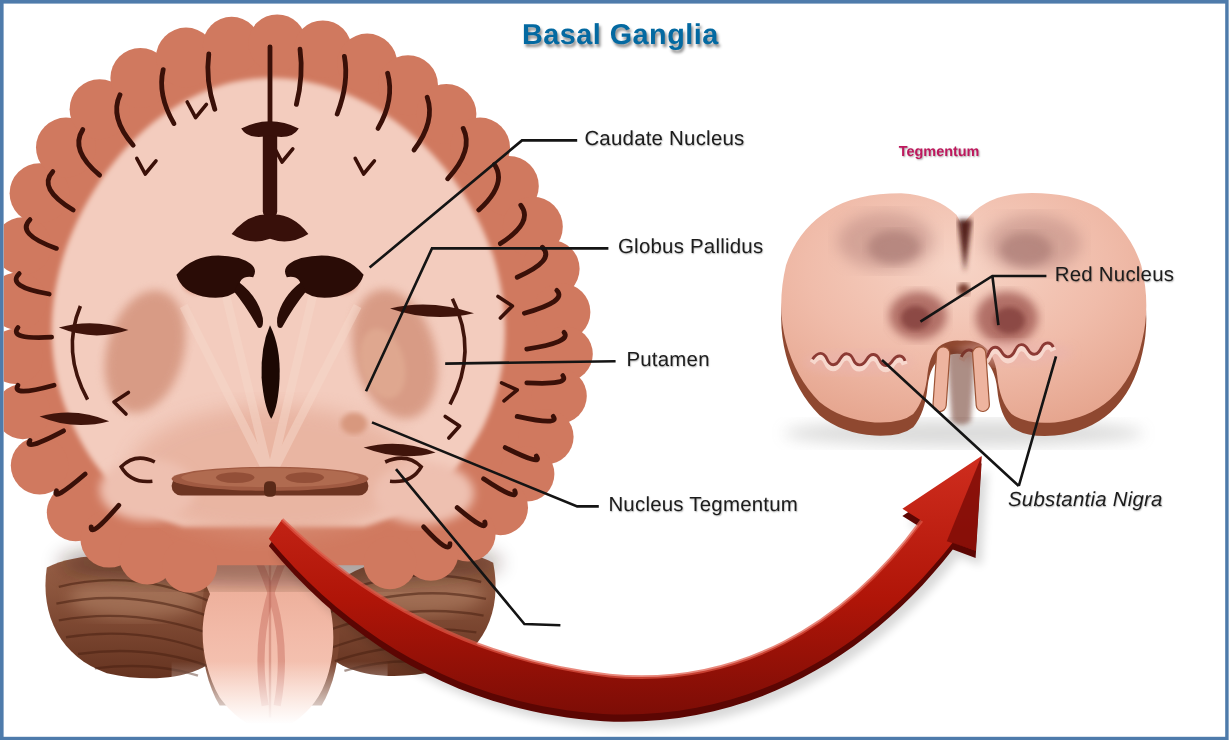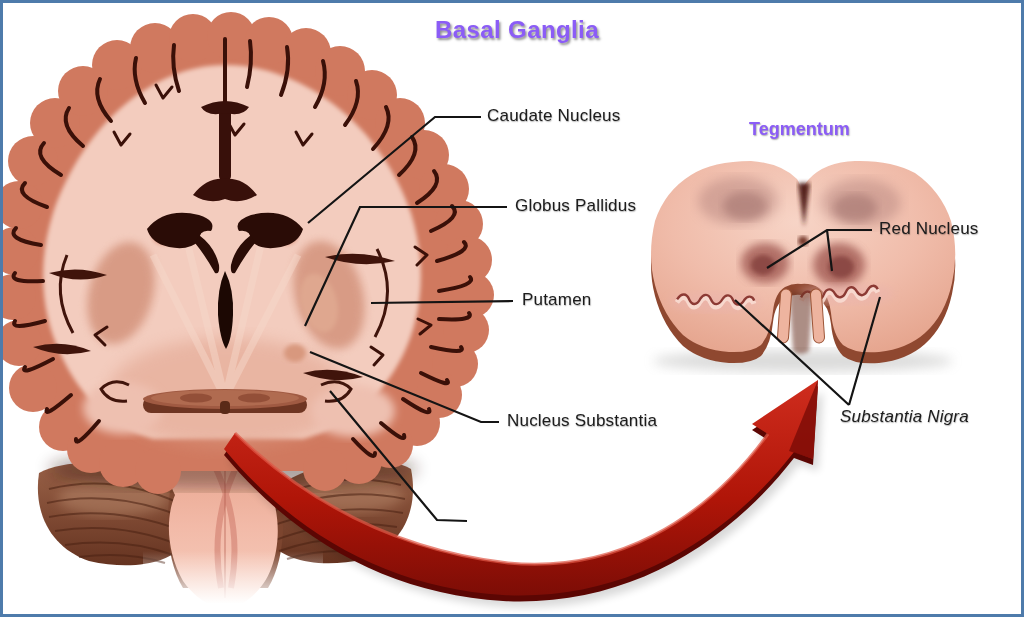--- a/index.html
+++ b/index.html
@@ -19,30 +19,30 @@
     line-height:1.1;
     color:#1c1c1c;
     white-space:nowrap;
     text-shadow:0.5px 0.8px 1.2px rgba(0,0,0,0.30);
     letter-spacing:0.2px;
   }
   .title{
     position:absolute;
     left:432px;top:13px;
     font-size:24px;font-weight:bold;
-    color:#8b5cf6;
+    color:#0369a1;
     letter-spacing:0.4px;
     text-shadow:1.5px 1.8px 2.5px rgba(0,0,0,0.45);
     white-space:nowrap;
   }
   .teg-title{
     position:absolute;
     left:746px;top:116px;
-    font-size:18px;font-weight:bold;
-    color:#8b5cf6;
+    font-size:12px;font-weight:bold;
+    color:#be185d;
     text-shadow:0.8px 1px 1.5px rgba(0,0,0,0.35);
     white-space:nowrap;
   }
 </style>
 </head>
 <body>
 
 <div class="frame">
 
 <svg width="1018" height="611" viewBox="0 0 1018 611">
@@ -310,18 +310,18 @@
     <path d="M327,388 L434,517 L464,518"></path>
     <path d="M764,265 L824,227 L869,227 M829,268 L824,227"></path>
     <path d="M732,297 L846,402 M877,294 L846,402"></path>
   </g>
 </svg>
 
   <div class="title">Basal Ganglia</div>
   <div class="lbl" style="left:484px;top:104px;text-align:right;">Caudate Nucleus</div>
   <div class="lbl" style="left:512px;top:194px;">Globus Pallidus</div>
   <div class="lbl" style="left:519px;top:288px;">Putamen</div>
-  <div class="lbl" style="left:504px;top:409px;">Nucleus Substantia</div>
+  <div class="lbl" style="left:504px;top:409px;">Nucleus Tegmentum</div>
   <div class="teg-title">Tegmentum</div>
   <div class="lbl" style="left:876px;top:217px;">Red Nucleus</div>
   <div class="lbl" style="left:837px;top:405px;font-style:italic;">Substantia Nigra</div>
 
 </div>
 
 </body></html>

